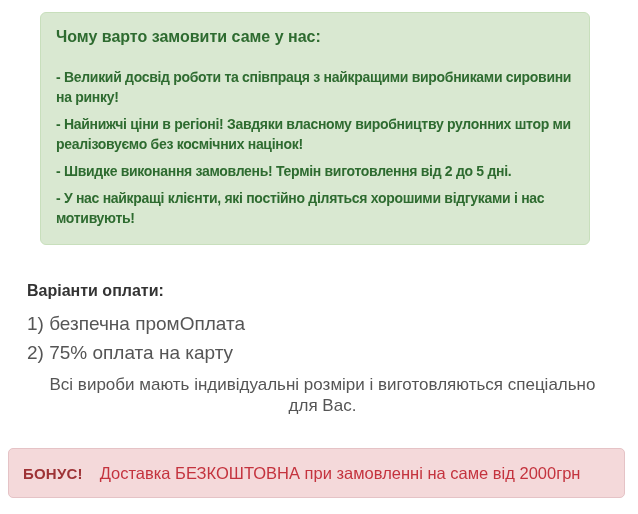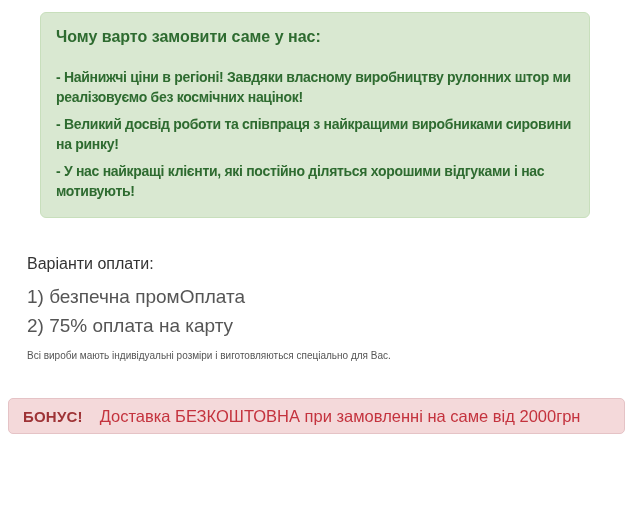--- a/index.html
+++ b/index.html
@@ -40,43 +40,44 @@
   }
   .benefit.last { margin-bottom: 8px; }
 
   
   .payment {
     margin: 36px 20px 0 27px;
   }
   .payment-title {
     margin: 0 0 14px 0;
     font-size: 16px;
-    font-weight: normal;
+    font-weight: bold;
     line-height: 19px;
     color: var(--heading-text, #333333);
   }
   .option {
     margin: 0 0 10px 0;
     font-size: 19px;
     line-height: 19px;
     color: var(--body-text, #555555);
   }
   .option.grouped { margin-bottom: 2px; }
   .note {
-    margin: 0;
-    font-size: 10px;
+    margin: 12px;
+    font-size: 17px;
     line-height: 21px;
     color: var(--body-text, #555555);
+    text-align: center;
   }
 
   
   .bonus {
     box-sizing: border-box;
     margin: 32px 13px 0 8px;
-    height: 36px;
+    height: 50px;
     background: var(--bonus-box-bg, #f4d9da);
     border: 1px solid var(--bonus-box-border, #e5c3c6);
     border-radius: 5px;
     display: flex;
     align-items: center;
     padding: 0 14px;
   }
   .bonus-label {
     font-size: 15px;
     font-weight: bold;
@@ -92,22 +93,23 @@
     white-space: nowrap;
   }
 </style>
 </head>
 <body>
 
 <div class="page">
 
   <section class="benefits">
     <h3 class="benefits-title">Чому варто замовити саме у нас:</h3>
+    <p class="benefit">- Великий досвід роботи та співпраця з найкращими виробниками сировини на ринку!</p>
     <p class="benefit">- Найнижчі ціни в регіоні! Завдяки власному виробництву рулонних штор ми реалізовуємо без космічних націнок!</p>
-    <p class="benefit">- Великий досвід роботи та співпраця з найкращими виробниками сировини на ринку!</p>
+    <p class="benefit">- Швидке виконання замовлень! Термін виготовлення від 2 до 5 дні.</p>
     <p class="benefit last">- У нас найкращі клієнти, які постійно діляться хорошими відгуками і нас мотивують!</p>
   </section>
 
   <section class="payment">
     <h3 class="payment-title">Варіанти оплати:</h3>
     <p class="option">1) безпечна промОплата</p>
     <p class="option">2) 75% оплата на карту</p>
     <p class="note">Всі вироби мають індивідуальні розміри і виготовляються спеціально для Вас.</p>
   </section>
 

